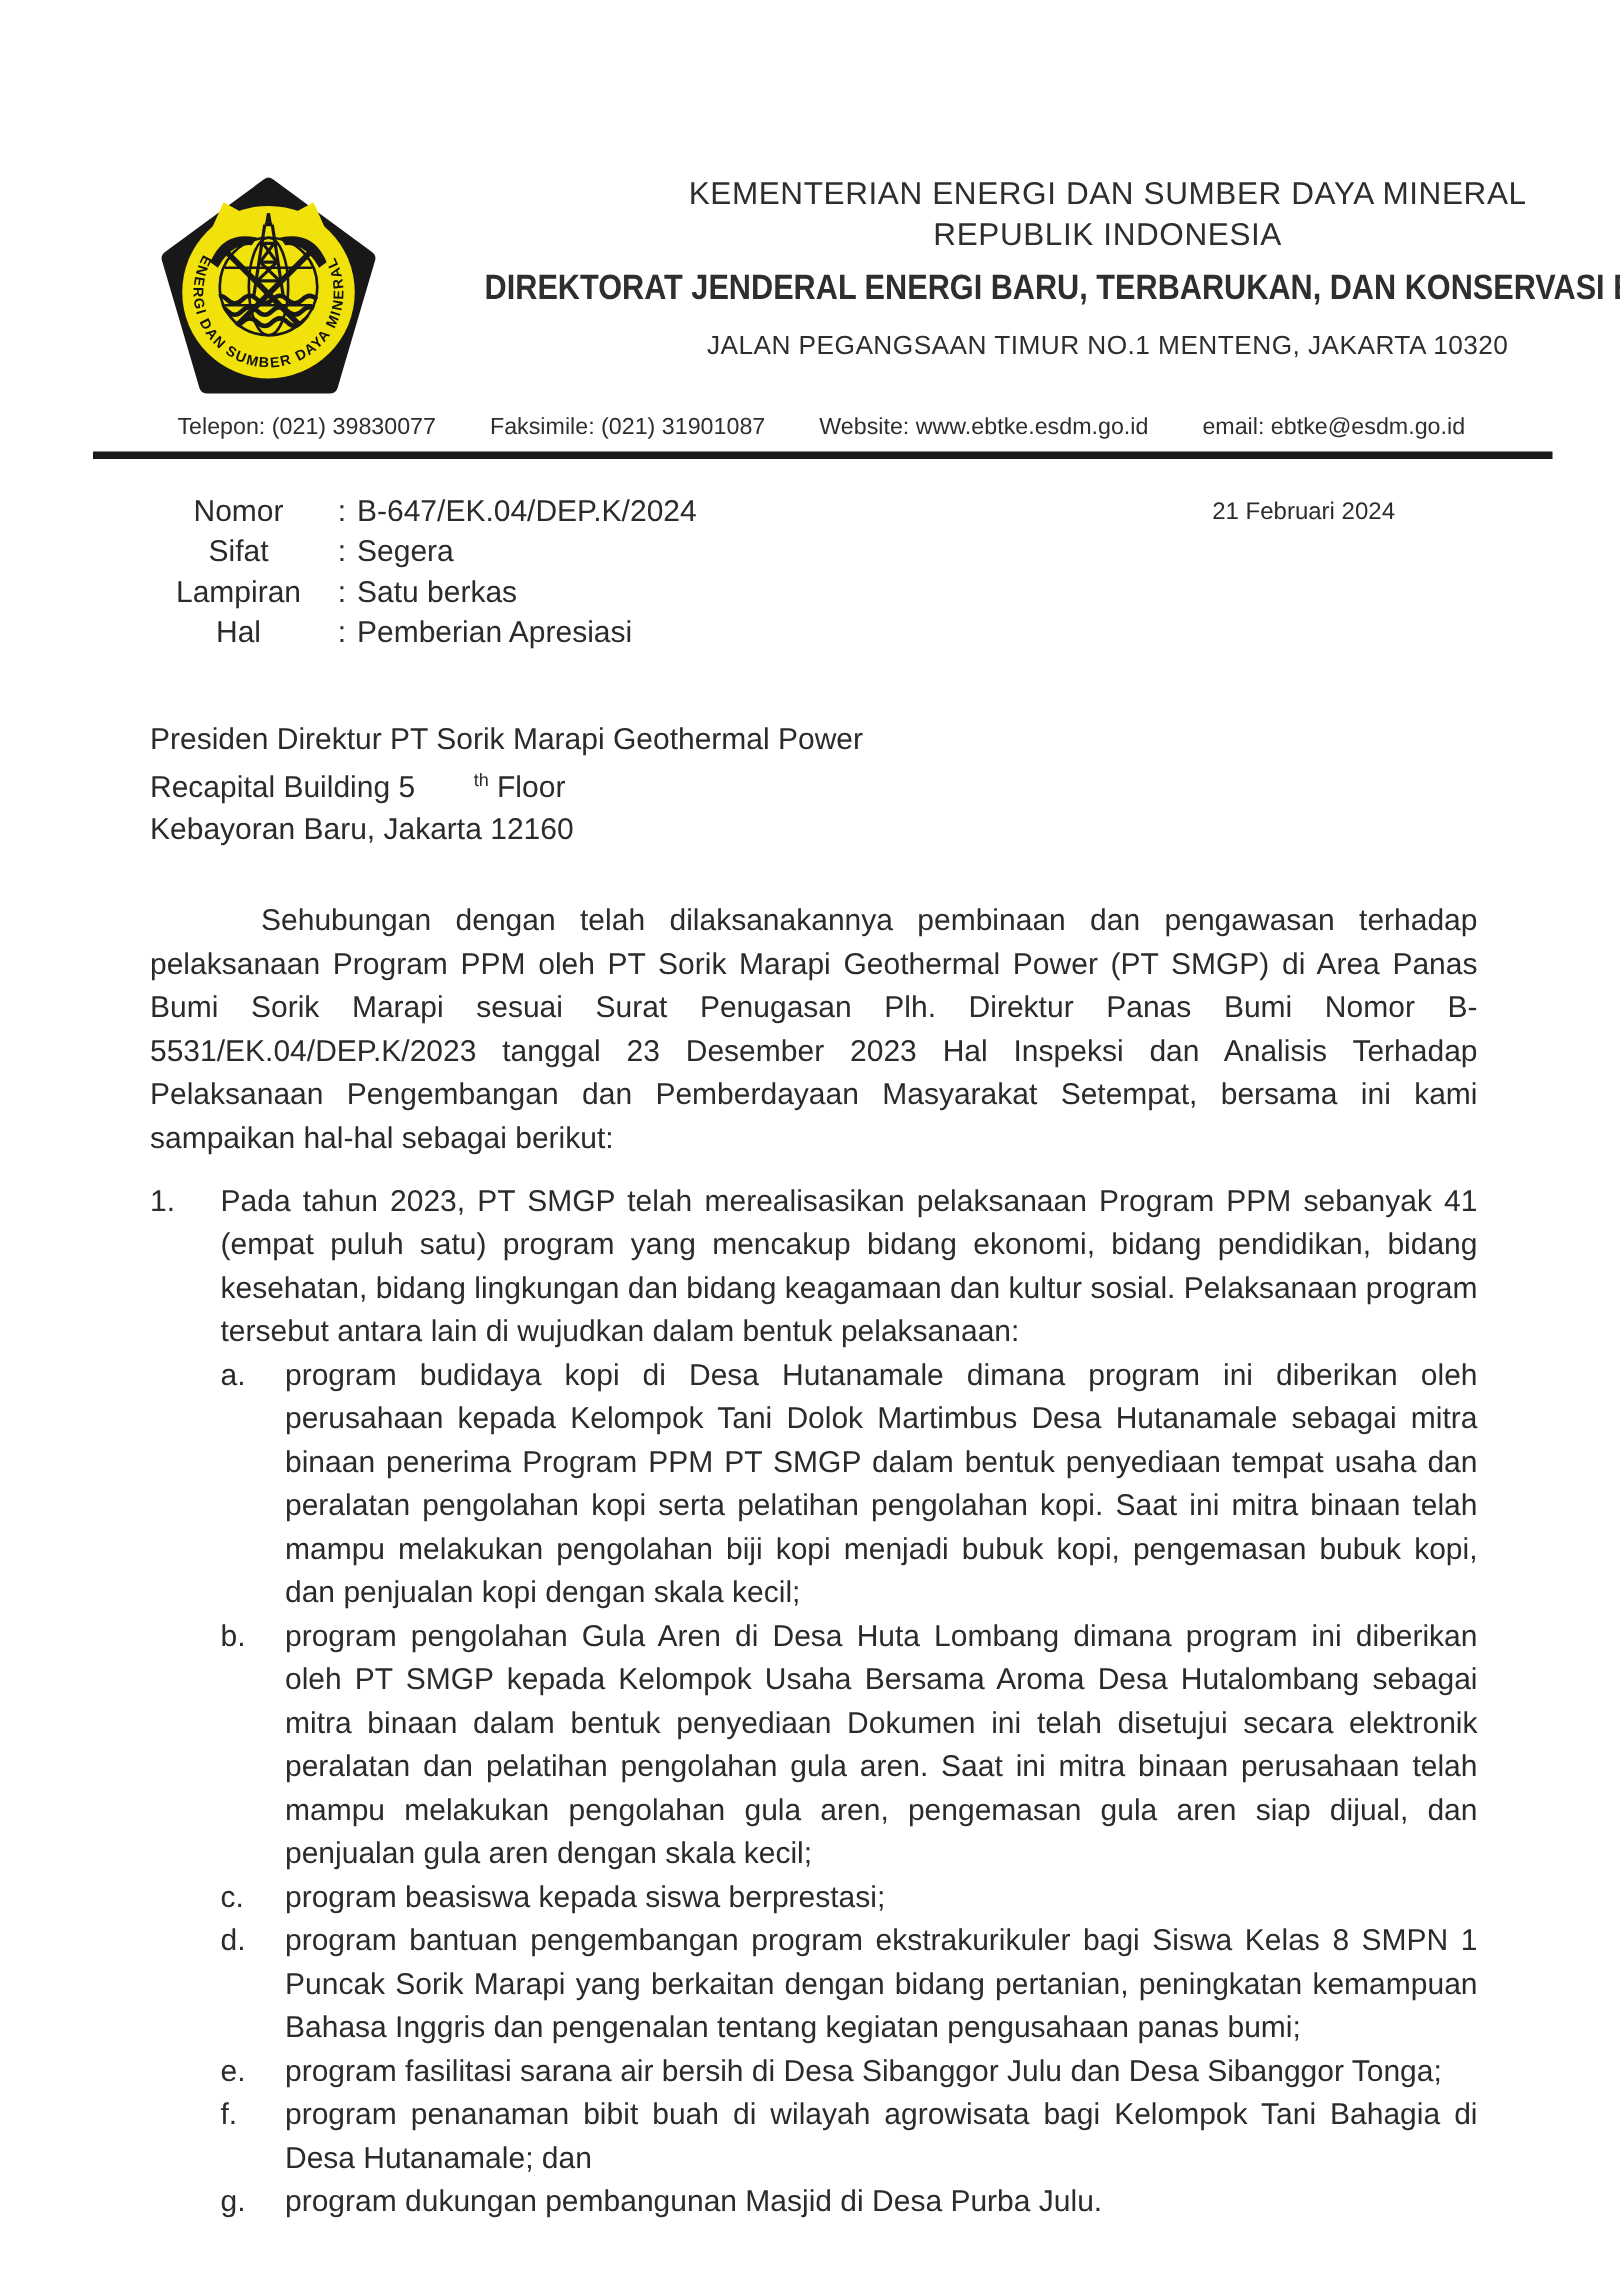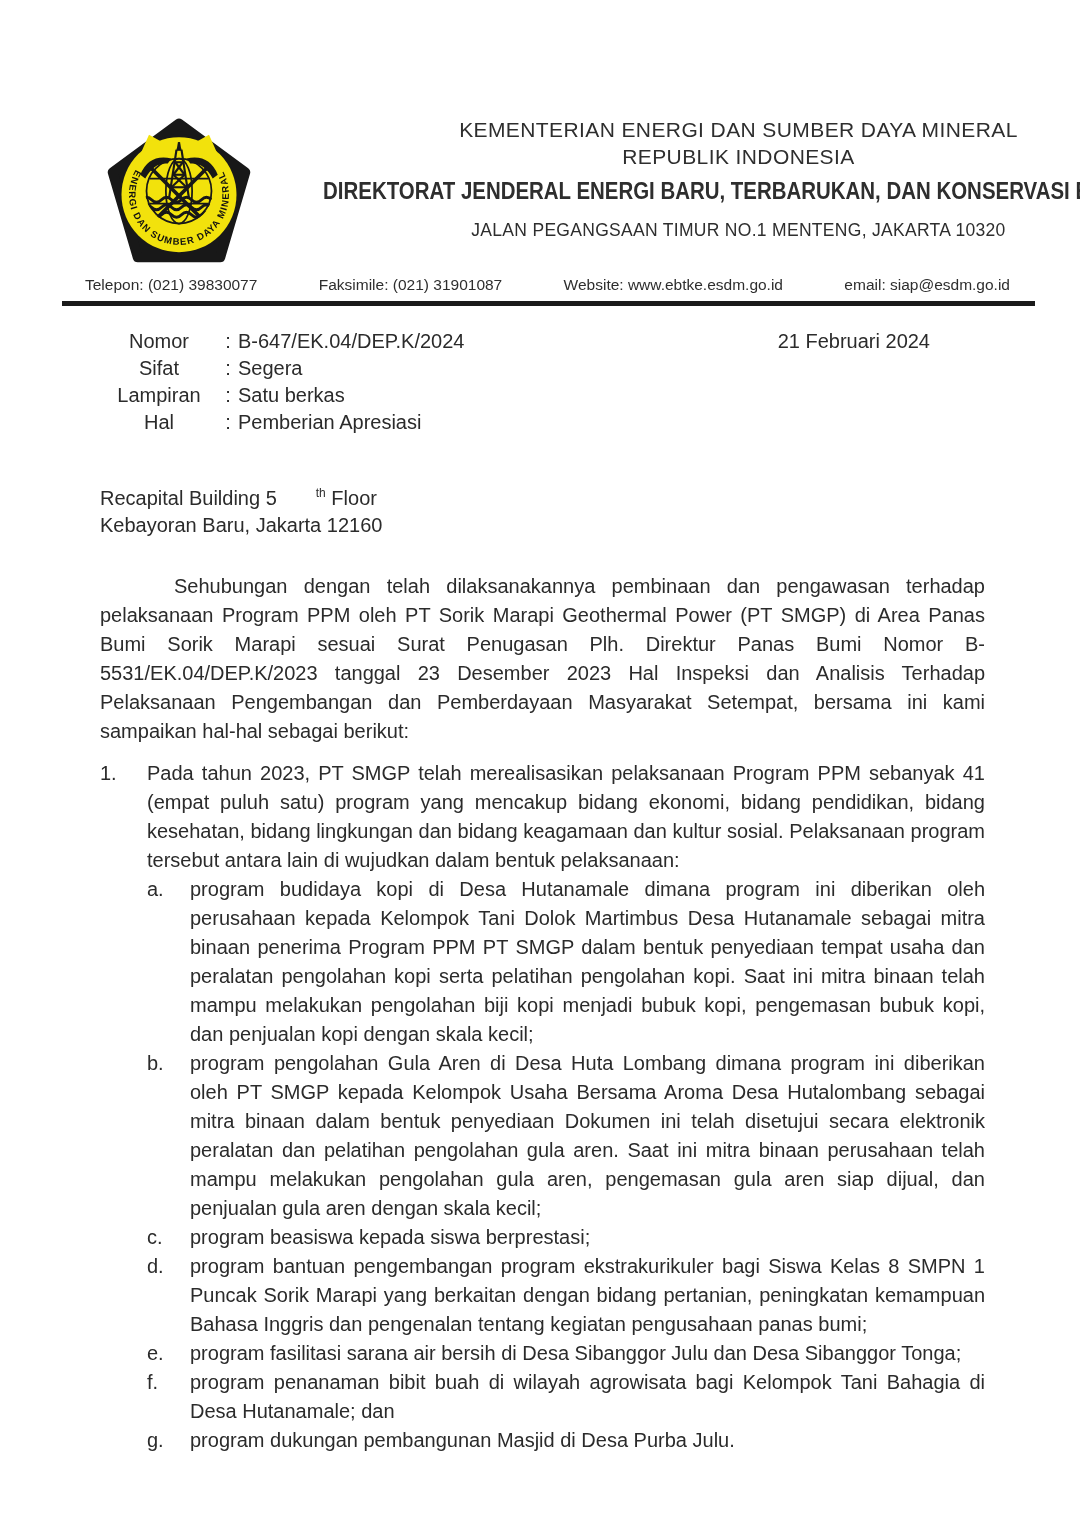--- a/index.html
+++ b/index.html
@@ -52,21 +52,21 @@
   }
   .hq-address {
     margin-top: 15px;
     font-size: 17.5px;
     letter-spacing: 0.3px;
   }
 
   
   .contact-row {
     display: flex;
-    justify-content: space-between;
+    justify-content: center;
     margin: 10px 70px 0 85px;
     font-size: 15.5px;
     color: #2e2e2e;
     gap: 36px;
   }
   .head-rule {
     height: 5px;
     background: #1a1a1a;
     margin: 7px 45px 0 62px;
   }
@@ -78,21 +78,21 @@
     font-size: 20px;
     text-align: center;
   }
   .meta-row { display: flex; line-height: 27px; }
   .meta-label { width: 118px; }
   .meta-colon { width: 20px; }
   .meta-date {
     position: absolute;
     top: 0;
     right: 0;
-    font-size: 20px;
+    font-size: 16px;
     line-height: 27px;
   }
 
   
   .recipient {
     margin: 44px 95px 0 100px;
     font-size: 20px;
     line-height: 27px;
   }
   .recipient sup { font-size: 12px; padding-left: 39px; }
@@ -188,21 +188,21 @@
       <div class="republic-line">REPUBLIK INDONESIA</div>
       <div class="directorate-line"><span>DIREKTORAT JENDERAL ENERGI BARU, TERBARUKAN, DAN KONSERVASI ENERGI</span></div>
       <div class="hq-address">JALAN PEGANGSAAN TIMUR NO.1 MENTENG, JAKARTA 10320</div>
     </div>
   </div>
 
   <div class="contact-row">
     <span>Telepon: (021) 39830077</span>
     <span>Faksimile: (021) 31901087</span>
     <span>Website: www.ebtke.esdm.go.id</span>
-    <span>email: siap@esdm.go.id</span>
+    <span>email: ebtke@esdm.go.id</span>
   </div>
   <div class="head-rule"></div>
 
   <div class="meta">
     <div class="meta-row">
       <span class="meta-label">Nomor</span>
       <span class="meta-colon">:</span>
       <span class="meta-value">B-647/EK.04/DEP.K/2024</span>
     </div>
     <div class="meta-row">
@@ -217,20 +217,21 @@
     </div>
     <div class="meta-row">
       <span class="meta-label">Hal</span>
       <span class="meta-colon">:</span>
       <span class="meta-value">Pemberian Apresiasi</span>
     </div>
     <div class="meta-date">21 Februari 2024</div>
   </div>
 
   <div class="recipient">
+    <div>Presiden Direktur PT Sorik Marapi Geothermal Power</div>
     <div><span>Recapital Building 5</span><sup>th</sup><span> Floor</span></div>
     <div>Kebayoran Baru, Jakarta 12160</div>
   </div>
 
   <div class="body-block">
     <p class="opening">Sehubungan dengan telah dilaksanakannya pembinaan dan pengawasan terhadap pelaksanaan Program PPM oleh PT Sorik Marapi Geothermal Power (PT SMGP) di Area Panas Bumi Sorik Marapi sesuai Surat Penugasan Plh. Direktur Panas Bumi Nomor B-5531/EK.04/DEP.K/2023 tanggal 23 Desember 2023 Hal Inspeksi dan Analisis Terhadap Pelaksanaan Pengembangan dan Pemberdayaan Masyarakat Setempat, bersama ini kami sampaikan hal-hal sebagai berikut:</p>
 
     <div class="num-item">
       <div class="num-col">1.</div>
       <div class="num-text">Pada tahun 2023, PT SMGP telah merealisasikan pelaksanaan Program PPM sebanyak 41 (empat puluh satu) program yang mencakup bidang ekonomi, bidang pendidikan, bidang kesehatan, bidang lingkungan dan bidang keagamaan dan kultur sosial. Pelaksanaan program tersebut antara lain di wujudkan dalam bentuk pelaksanaan:</div>

